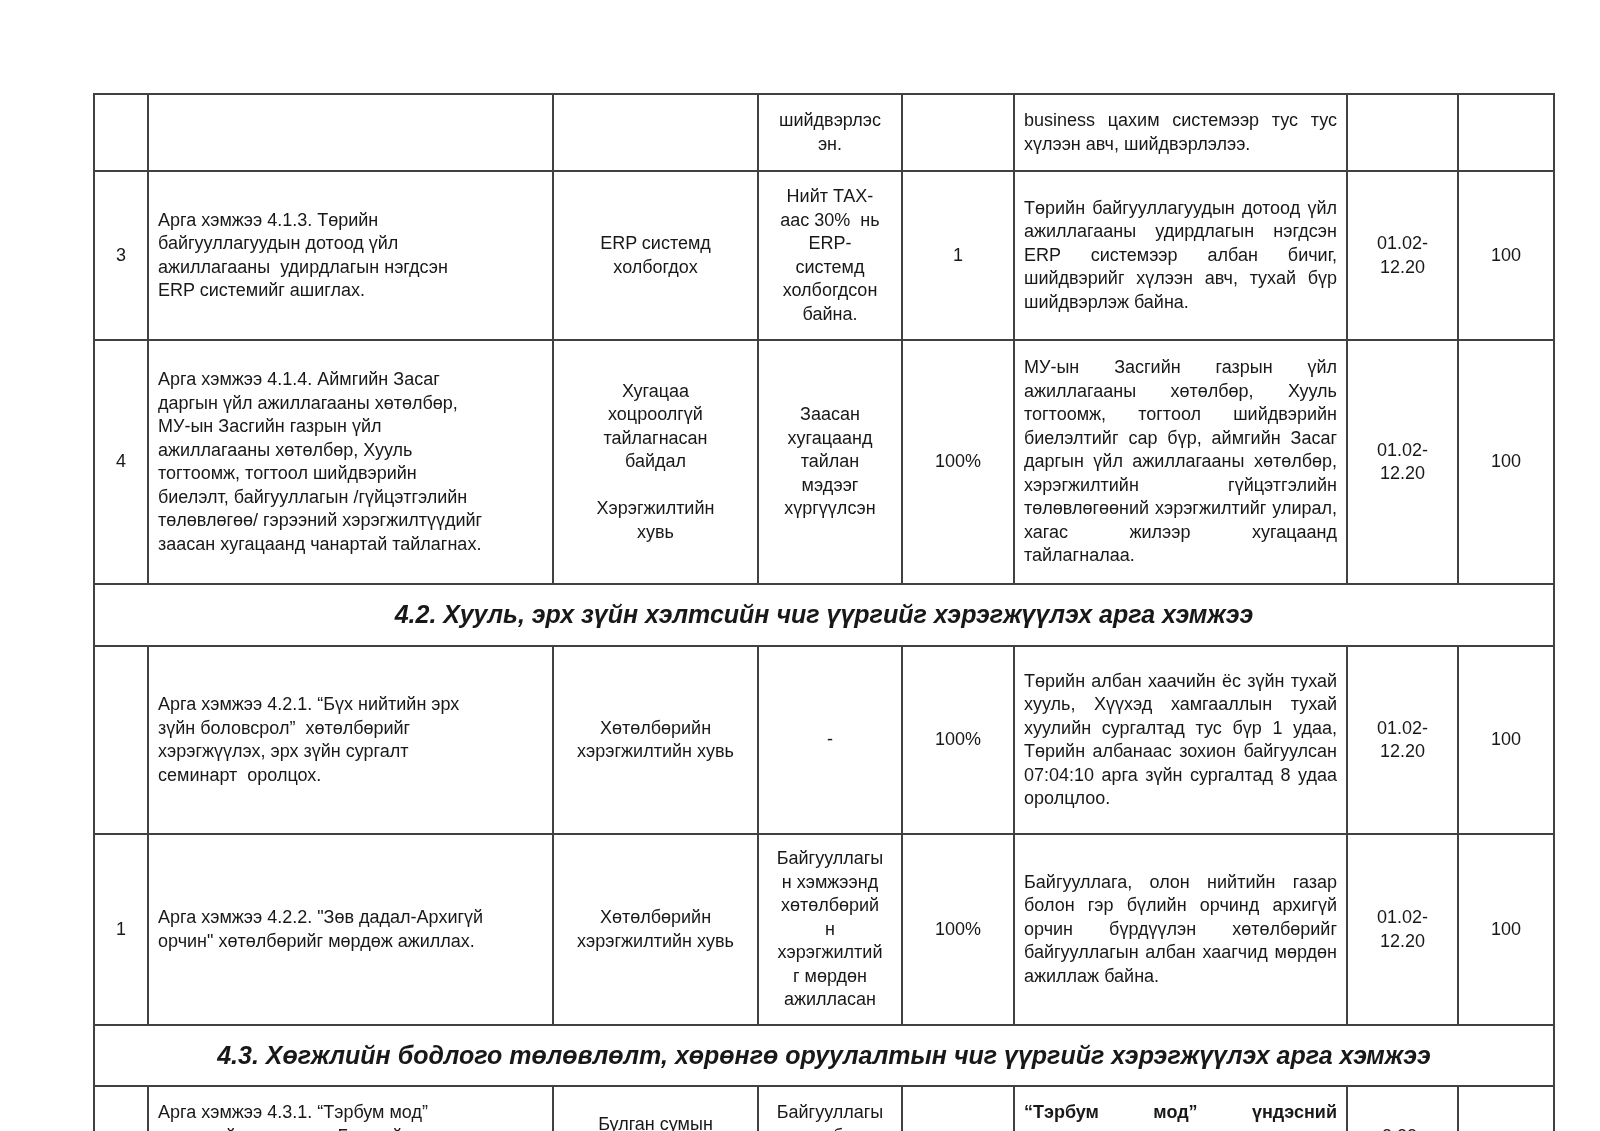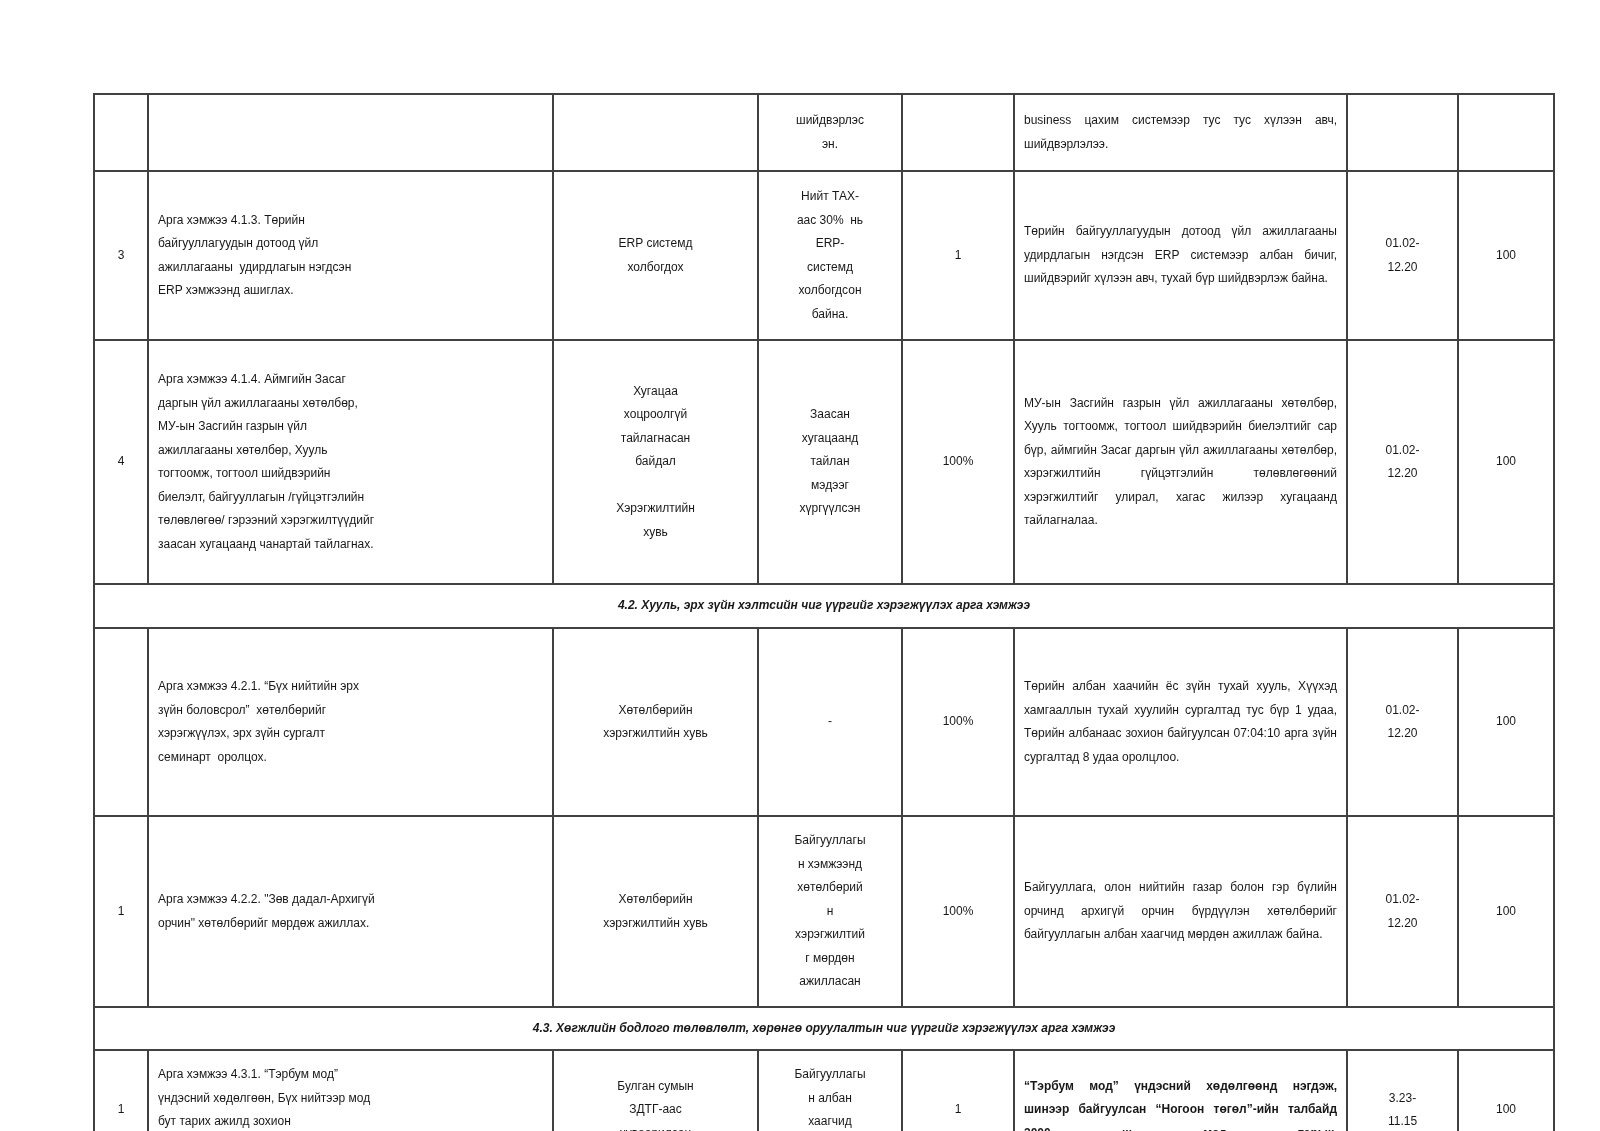--- a/index.html
+++ b/index.html
@@ -2,38 +2,38 @@
 <html><head>
 <meta charset="utf-8">
 <style>
   html,body{margin:0;padding:0;background:#ffffff;}
   body{width:1600px;height:1131px;overflow:hidden;font-family:"Liberation Sans",sans-serif;}
   .sheet{position:absolute;left:93px;top:93px;}
   table{border-collapse:collapse;table-layout:fixed;width:1460px;background:#ffffff;}
   td{
     border:2px solid #414141;
     vertical-align:middle;
-    font-size:12px;
+    font-size:18px;
     line-height:23.5px;
     color:#181818;
     padding:1px 4px;
     overflow:hidden;
     word-wrap:break-word;
   }
   .c0{text-align:center;}
   .c1{text-align:left;white-space:pre-wrap;padding:2px 6px 2px 9px;}
   .c2{text-align:center;white-space:pre-wrap;}
   .c3{text-align:center;white-space:pre-wrap;padding:1px 2px;}
   .c4{text-align:center;}
   .c5{text-align:justify;padding:14px 9px;}
   .c6{text-align:center;white-space:pre-wrap;padding:4px 2px;}
   .c7{text-align:center;}
   .section{
     text-align:center;font-weight:bold;font-style:italic;
-    font-size:12px;padding:3px 6px;
+    font-size:25px;padding:12px 6px;
   }
   .r0 td{height:46px;}
   .r1 td{height:139px;}
   .r2 td{height:214px;}
   .r3 td{height:36px;}
   .r4 td{height:158px;}
   .r5 td{height:161px;}
   .r6 td{height:35px;}
   .r7 td{height:90px;border-bottom-width:3px;}
   .r7 .c5{text-align-last:justify;font-weight:bold;}
@@ -63,21 +63,21 @@
           <td class="c4"></td>
           <td class="c5">business цахим системээр тус тус хүлээн авч, шийдвэрлэлээ.</td>
           <td class="c6"></td>
           <td class="c7"></td>
         </tr>
         <tr class="r1">
           <td class="c0">3</td>
           <td class="c1">Арга хэмжээ 4.1.3. Төрийн
 байгууллагуудын дотоод үйл
 ажиллагааны  удирдлагын нэгдсэн
-ERP хэмжээнд ашиглах.</td>
+ERP системийг ашиглах.</td>
           <td class="c2">ERP системд
 холбогдох</td>
           <td class="c3">Нийт ТАХ-
 аас 30%  нь
 ERP-
 системд
 холбогдсон
 байна.</td>
           <td class="c4">1</td>
           <td class="c5">Төрийн байгууллагуудын дотоод үйл ажиллагааны удирдлагын нэгдсэн ERP системээр албан бичиг, шийдвэрийг хүлээн авч, тухай бүр шийдвэрлэж байна.</td>

